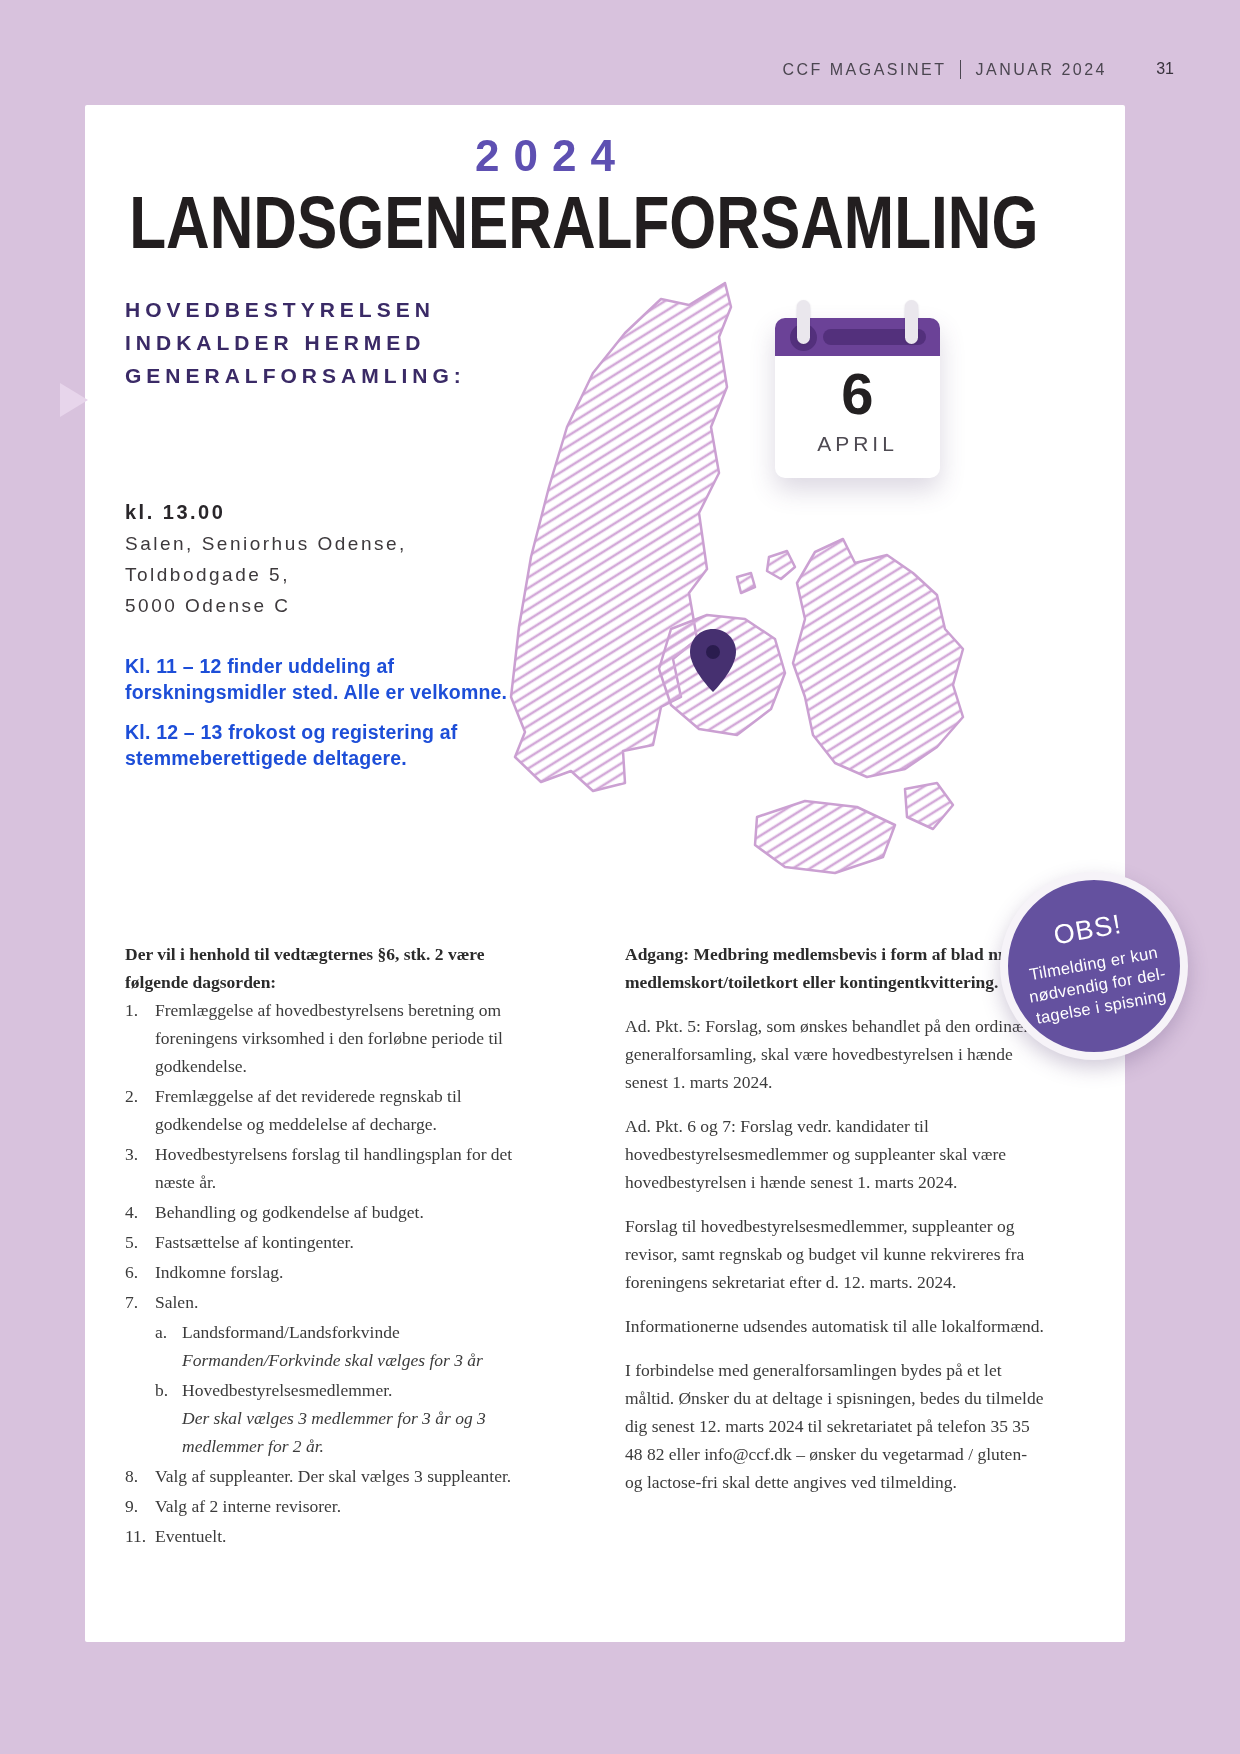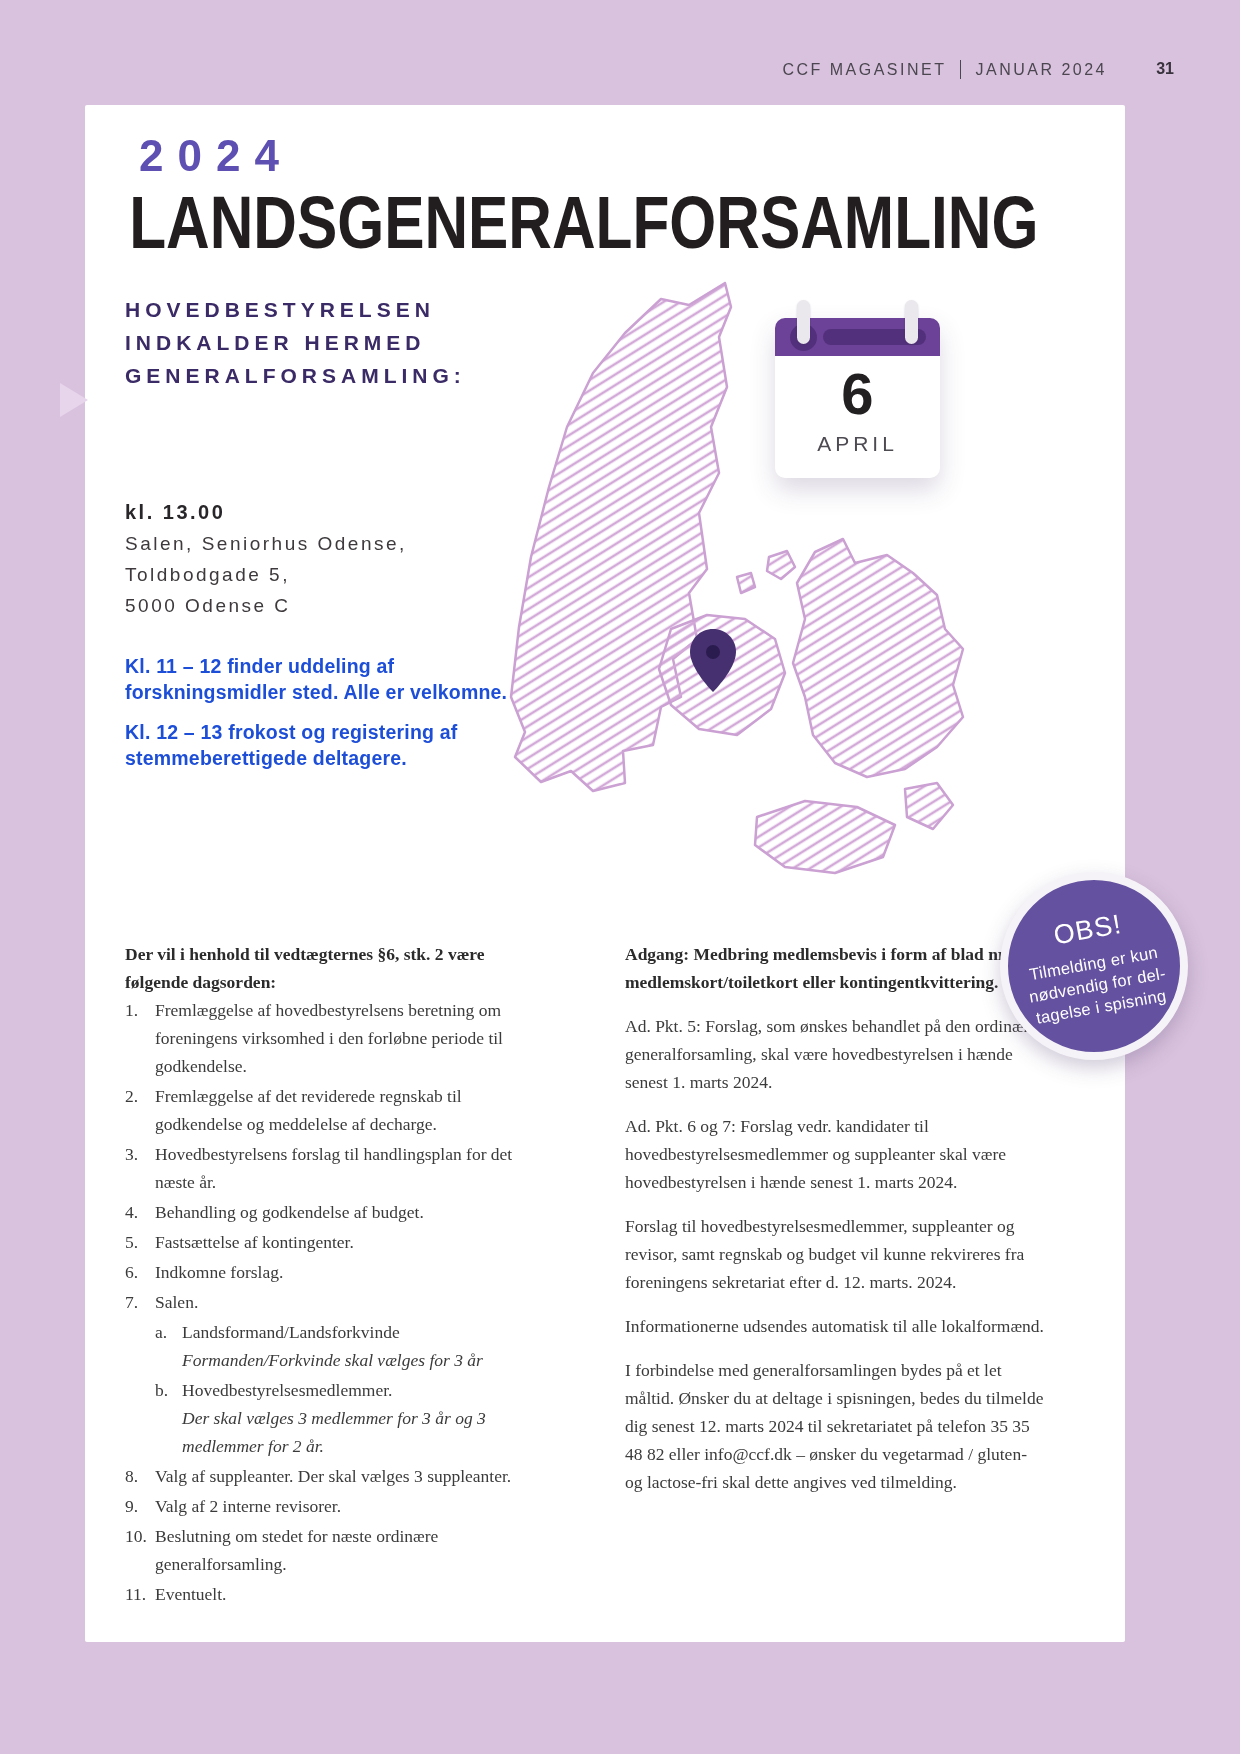--- a/index.html
+++ b/index.html
@@ -2,24 +2,24 @@
 <html><head>
 <meta charset="utf-8">
 <style>
   html,body{margin:0;padding:0;}
   .page{position:relative;width:1240px;height:1754px;background:#d8c2dd;font-family:"Liberation Sans",sans-serif;overflow:hidden;padding-left:12px;}
   .card{position:absolute;left:85px;top:105px;width:1040px;height:1537px;background:#ffffff;border-radius:2px;}
 
   
   .mag-header{position:absolute;top:60px;right:145px;display:flex;align-items:center;gap:14px;color:#4b4650;font-size:16px;letter-spacing:2.5px;}
   .hdr-divider{width:0;height:19px;border-left:1.5px solid #4b4650;}
-  .page-num{position:absolute;top:60px;right:78px;font-size:16px;font-weight:bold;color:#39333d;}
-
-  
-  .title-year{position:absolute;left:40px;top:26px;width:840px;font-size:44px;font-weight:bold;letter-spacing:14px;text-indent:14px;color:#5e50b2;}
+  .page-num{position:absolute;top:60px;right:78px;font-size:16px;font-weight:normal;color:#39333d;}
+
+  
+  .title-year{position:absolute;left:40px;top:26px;width:840px;text-align:center;font-size:44px;font-weight:bold;letter-spacing:14px;text-indent:14px;color:#5e50b2;}
   .title-main{position:absolute;left:40px;top:76px;width:840px;text-align:center;font-size:61px;font-weight:bold;color:#221e1f;white-space:nowrap;transform:scale(.99,1.2);transform-origin:center top;letter-spacing:0px;}
 
   
   .intro{position:absolute;left:40px;top:188px;font-size:21px;font-weight:bold;color:#3a2a66;letter-spacing:5px;line-height:33px;}
 
   
   .event{position:absolute;left:40px;top:392px;line-height:31px;}
   .event .b{font-weight:bold;font-size:20px;letter-spacing:2.5px;color:#29262a;}
   .event .r{font-weight:normal;font-size:19px;letter-spacing:2.5px;color:#3d393c;}
 
@@ -190,24 +190,20 @@
       </div>
       <div class="a-item">
         <span class="a-num">8.</span>
         <span class="a-text">Valg af suppleanter. Der skal vælges 3 suppleanter.</span>
       </div>
       <div class="a-item">
         <span class="a-num">9.</span>
         <span class="a-text">Valg af 2 interne revisorer.</span>
       </div>
       <div class="a-item">
-        <span class="a-num">10.</span>
-        <span class="a-text">Beslutning om stedet for næste ordinære generalforsamling.</span>
-      </div>
-      <div class="a-item">
         <span class="a-num">11.</span>
         <span class="a-text">Eventuelt.</span>
       </div>
     </div>
 
     <div class="body-col col-right">
       <p class="lead">Adgang: Medbring medlemsbevis i form af blad nr. 133, medlemskort/toiletkort eller kontingentkvittering.</p>
       <p>Ad. Pkt. 5: Forslag, som ønskes behandlet på den ordinære generalforsamling, skal være hovedbestyrelsen i hænde senest 1. marts 2024.</p>
       <p>Ad. Pkt. 6 og 7: Forslag vedr. kandidater til hovedbestyrelsesmedlemmer og suppleanter skal være hovedbestyrelsen i hænde senest 1. marts 2024.</p>
       <p>Forslag til hovedbestyrelsesmedlemmer, suppleanter og revisor, samt regnskab og budget vil kunne rekvireres fra foreningens sekretariat efter d. 12. marts. 2024.</p>

